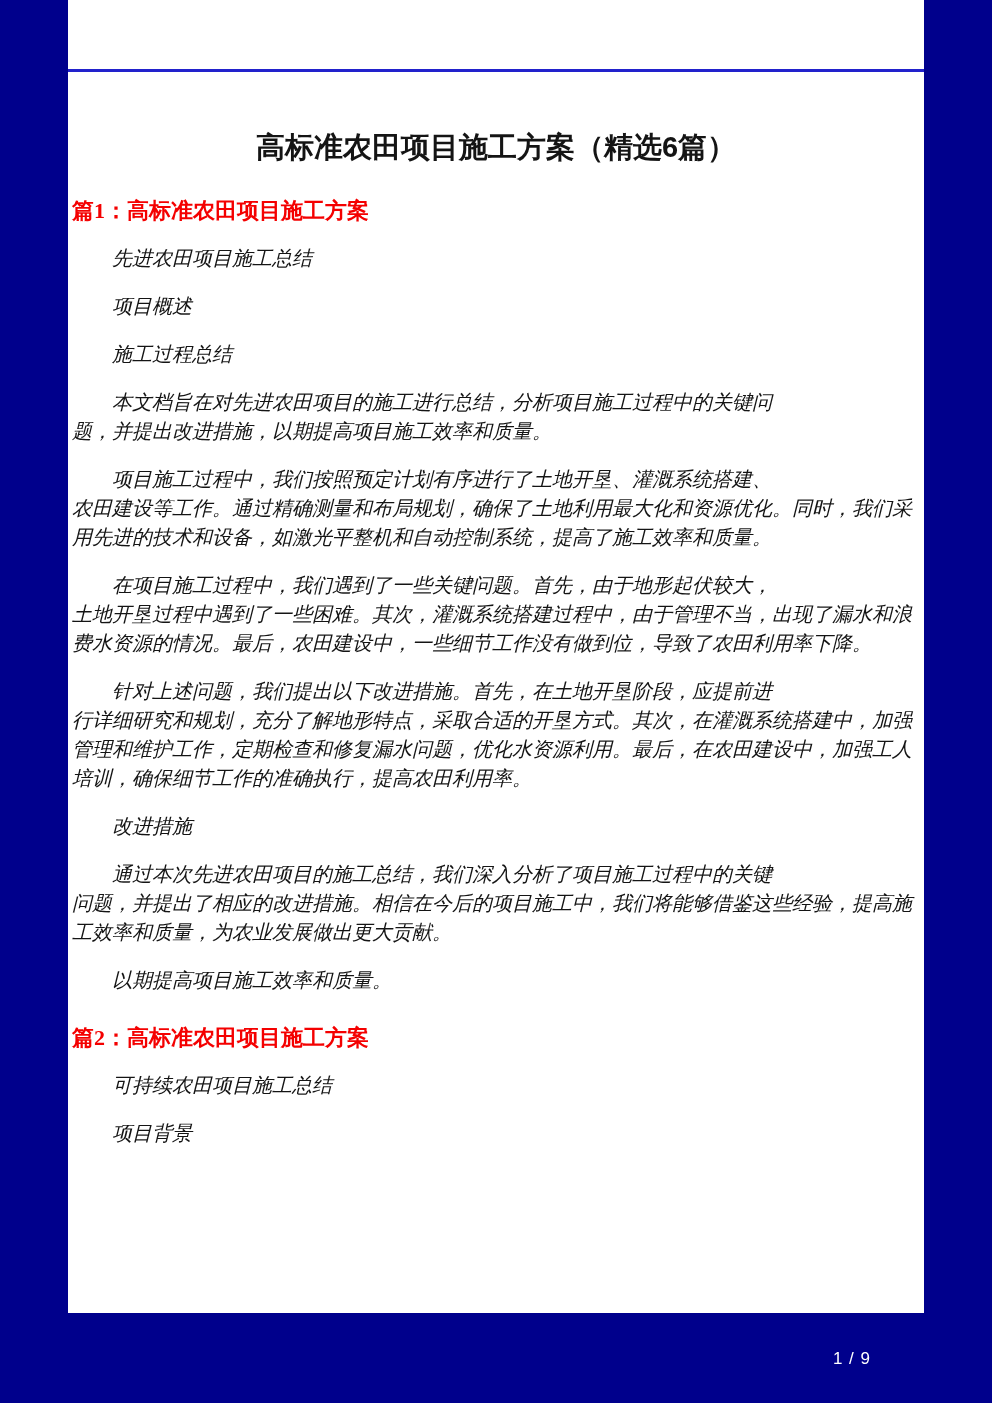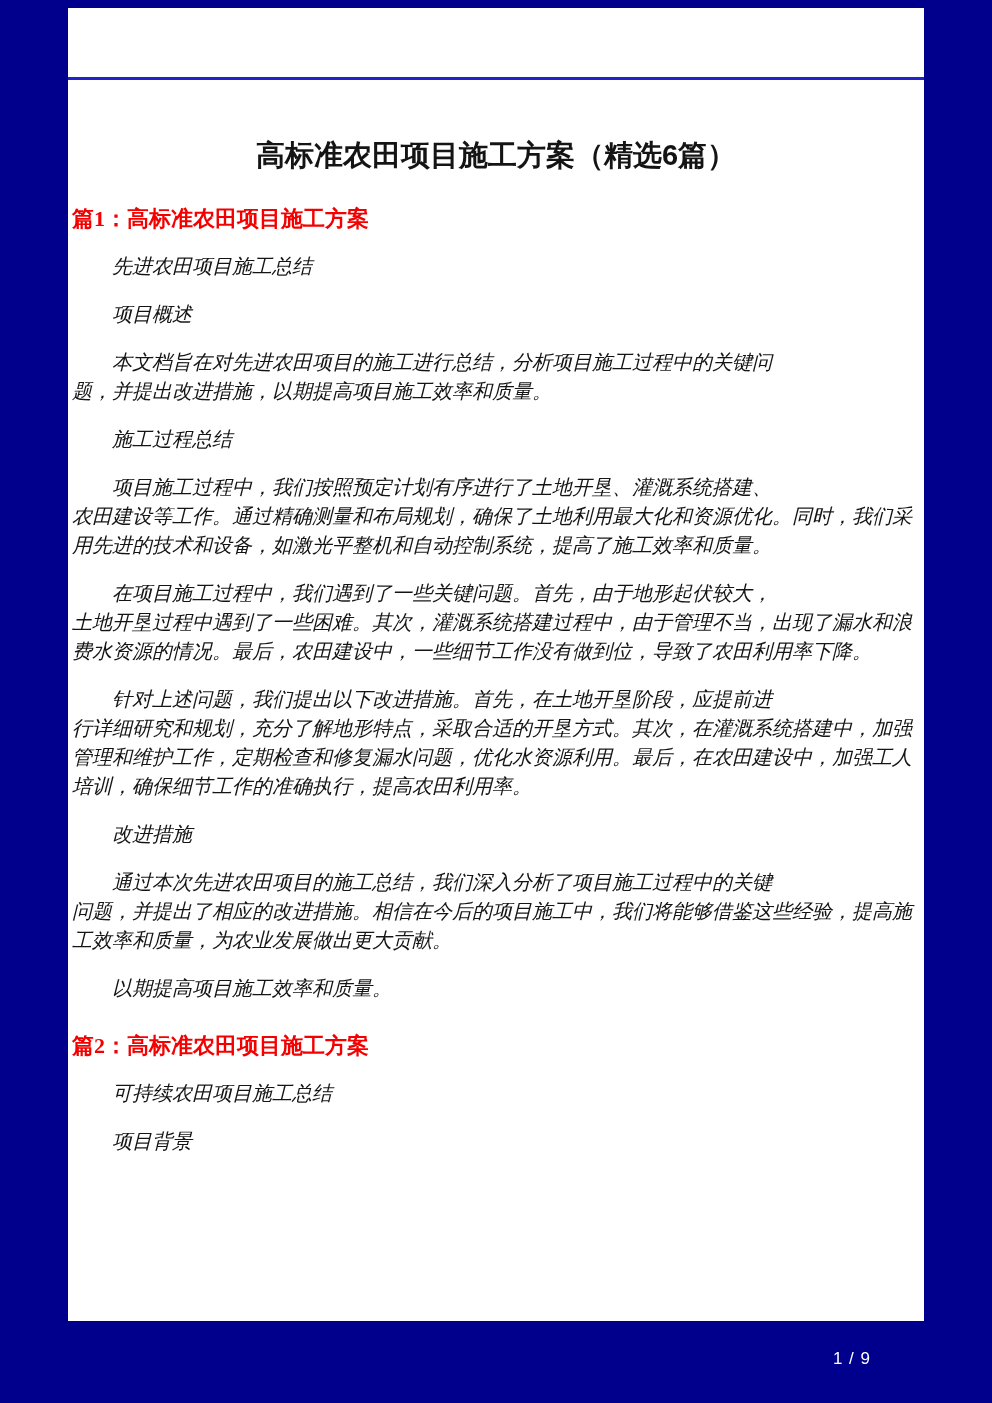--- a/index.html
+++ b/index.html
@@ -24,21 +24,20 @@
 
   .paper {
     position: absolute;
     left: 68px;
     top: 0;
     width: 856px;
     height: 1313px;
     background: var(--paper);
     overflow: hidden;
     padding: 0 4px;
-    margin-top: 8px;
   }
 
   .top-rule {
     position: absolute;
     left: 0;
     right: 0;
     top: 69px;
     height: 3px;
     background: var(--rule);
   }
@@ -87,23 +86,23 @@
 
 <div class="canvas">
   <div class="paper">
     <div class="top-rule"></div>
 
     <h1 class="doc-title">高标准农田项目施工方案（精选6篇）</h1>
 
     <h2 class="h-red">篇1：高标准农田项目施工方案</h2>
     <div class="para">先进农田项目施工总结</div>
     <div class="para">项目概述</div>
+    <div class="para">施工过程总结</div>
     <div class="para">本文档旨在对先进农田项目的施工进行总结，分析项目施工过程中的关键问
 题，并提出改进措施，以期提高项目施工效率和质量。</div>
-    <div class="para">施工过程总结</div>
     <div class="para">项目施工过程中，我们按照预定计划有序进行了土地开垦、灌溉系统搭建、
 农田建设等工作。通过精确测量和布局规划，确保了土地利用最大化和资源优化。同时，我们采
 用先进的技术和设备，如激光平整机和自动控制系统，提高了施工效率和质量。</div>
     <div class="para">在项目施工过程中，我们遇到了一些关键问题。首先，由于地形起伏较大，
 土地开垦过程中遇到了一些困难。其次，灌溉系统搭建过程中，由于管理不当，出现了漏水和浪
 费水资源的情况。最后，农田建设中，一些细节工作没有做到位，导致了农田利用率下降。</div>
     <div class="para">针对上述问题，我们提出以下改进措施。首先，在土地开垦阶段，应提前进
 行详细研究和规划，充分了解地形特点，采取合适的开垦方式。其次，在灌溉系统搭建中，加强
 管理和维护工作，定期检查和修复漏水问题，优化水资源利用。最后，在农田建设中，加强工人
 培训，确保细节工作的准确执行，提高农田利用率。</div>

